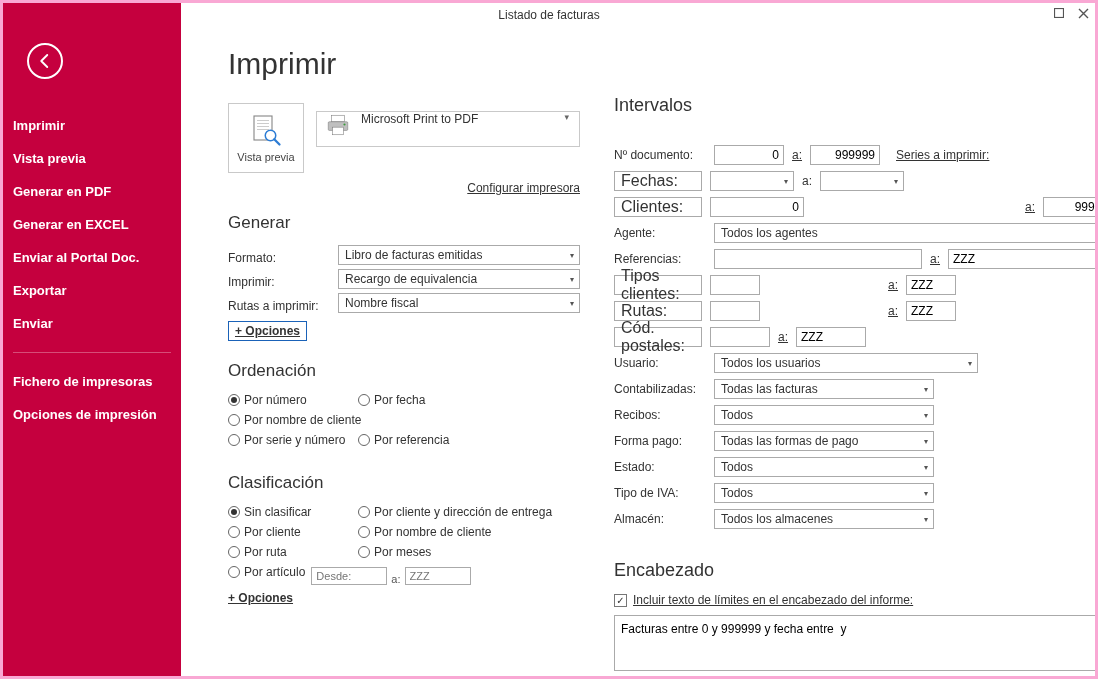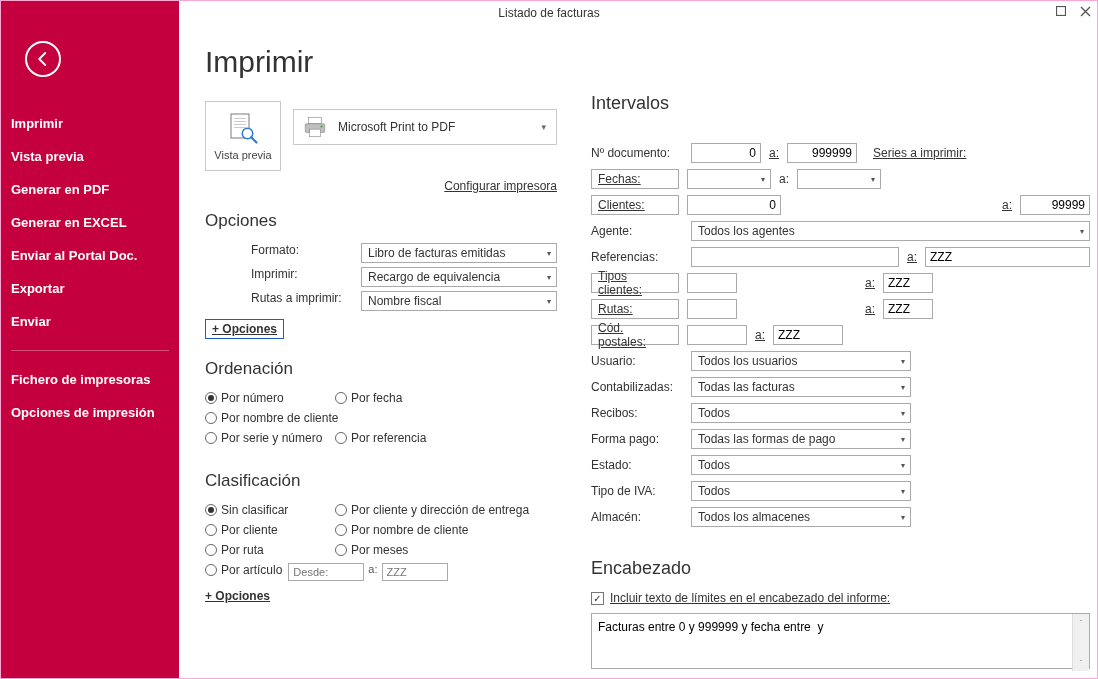--- a/index.html
+++ b/index.html
@@ -1,17 +1,17 @@
 <!DOCTYPE html>
 <html><head>
 <meta charset="utf-8">
 <style>
 * { box-sizing: border-box; margin: 0; padding: 0; font-family: "Segoe UI", Tahoma, sans-serif; }
 body { width: 1098px; height: 679px; background: #fff; overflow: hidden; font-size: 12px; color: #333; }
-.app { display: flex; width: 100%; height: 100%; border: 1px solid #f9a8d4; position: relative; }
+.app { display: flex; width: 100%; height: 100%; border: 3px solid #f9a8d4; position: relative; gap: 21px; }
 
 .title-bar { position: absolute; top: 0; left: 0; right: 0; height: 24px; display: flex; align-items: center; justify-content: center; z-index: 10; }
 .title-bar-text { font-size: 12px; color: #333; }
 .title-controls { position: absolute; right: 6px; top: 4px; display: flex; gap: 12px; z-index: 11; }
 .title-control-btn { width: 12px; height: 12px; cursor: pointer; display: flex; align-items: center; justify-content: center; }
 
 .sidebar { width: 178px; background: #c5003e; color: #fff; padding-top: 40px; display: flex; flex-direction: column; }
 .back-btn { width: 36px; height: 36px; border: 2px solid #fff; border-radius: 50%; margin: 0 0 30px 24px; display: flex; align-items: center; justify-content: center; cursor: pointer; }
 .back-btn svg { fill: #fff; }
 .sidebar-item { padding: 9px 10px 9px 10px; font-size: 13px; font-weight: bold; cursor: pointer; }
@@ -19,46 +19,46 @@
 
 .main { flex: 1; padding: 44px 32px 20px 26px; display: flex; gap: 34px; overflow: hidden; }
 .left-col { width: 352px; flex-shrink: 0; }
 .right-col { flex: 1; }
 
 h1.page-title { font-size: 30px; font-weight: 300; color: #333; margin-bottom: 22px; }
 .print-row { display: flex; align-items: flex-start; gap: 12px; margin-bottom: 8px; }
 .preview-tile { width: 76px; height: 70px; border: 1px solid #c9c9c9; display: flex; flex-direction: column; align-items: center; justify-content: center; cursor: pointer; gap: 2px; }
 .preview-tile svg { display: block; }
 .preview-tile span { font-size: 11px; color: #444; }
-.printer-select { flex: 1; height: 36px; border: 1px solid #c9c9c9; display: flex; align-items: center; padding: 0 8px; gap: 10px; cursor: pointer; margin-top: 8px; position: relative; }
+.printer-select { flex: 1; height: 36px; border: 1px solid #c9c9c9; display: flex; align-items: flex-start; padding: 0 8px; gap: 10px; cursor: pointer; margin-top: 8px; position: relative; }
 .printer-select .arrow { position: absolute; right: 10px; font-size: 9px; color: #666; }
 .config-link { text-align: right; margin-bottom: 18px; }
 .config-link a { color: #333; text-decoration: underline; cursor: pointer; font-size: 12px; margin-top: 20px; }
 
 h2.section { font-size: 17px; font-weight: 400; color: #333; margin: 0 0 12px; }
-.opt-row { display: flex; align-items: flex-start; margin-bottom: 4px; margin-left: 46px; }
+.opt-row { display: flex; align-items: flex-end; margin-bottom: 4px; }
 .opt-label { width: 110px; font-size: 12px; color: #333; }
 .opt-select { flex: 1; height: 20px; border: 1px solid #aaa; padding: 0 6px; font-size: 12px; background: #fff; position: relative; display: flex; align-items: center; cursor: pointer; }
 .opt-select .arrow { position: absolute; right: 5px; font-size: 8px; color: #555; }
 .chk-row { display: flex; align-items: center; gap: 6px; margin-top: 6px; margin-bottom: 4px; }
 .chk { width: 13px; height: 13px; border: 1px solid #767676; display: inline-flex; align-items: center; justify-content: center; cursor: pointer; font-size: 10px; color: #333; }
 .more-opts { display: inline-block; border: 1px solid #1a62b8; padding: 2px 6px; color: #333; text-decoration: underline; cursor: pointer; font-size: 12px; font-weight: bold; margin-top: 4px; }
 .more-opts2 { display: inline-block; color: #333; text-decoration: underline; cursor: pointer; font-size: 12px; font-weight: bold; margin-top: 6px; }
 
-.radio-group { display: flex; flex-wrap: wrap; gap: 0; }
+.radio-group { display: flex; flex-wrap: wrap; gap: 0; align-items: flex-end; }
 .radio-item { display: flex; align-items: center; gap: 4px; cursor: pointer; font-size: 12px; margin-bottom: 6px; }
 .radio-col1 { width: 130px; }
 .radio { width: 12px; height: 12px; border: 1px solid #666; border-radius: 50%; display: inline-flex; align-items: center; justify-content: center; }
 .radio.checked::after { content: ""; width: 6px; height: 6px; background: #333; border-radius: 50%; }
 .mini-input { height: 18px; width: 66px; border: 1px solid #aaa; padding: 0 4px; font-size: 11px; color: #888; }
 .mini-label { font-size: 11px; color: #555; margin: 0 4px; }
 
 .int-row { display: flex; align-items: center; margin-bottom: 4px; min-height: 22px; }
 .int-label { width: 100px; font-size: 12px; color: #333; }
-.int-label-btn { width: 88px; height: 20px; border: 1px solid #aaa; display: flex; align-items: center; padding: 0 6px; font-size: 12px; cursor: pointer; margin-right: 8px; text-decoration: underline; }
+.int-label-btn { width: 88px; height: 20px; border: 1px solid #aaa; display: flex; align-items: center; padding: 0 6px; font-size: 16px; cursor: pointer; margin-right: 8px; }
 .int-input { height: 20px; border: 1px solid #aaa; padding: 0 4px; font-size: 12px; text-align: right; }
 .int-input.left { text-align: left; }
 .a-label { font-size: 12px; margin: 0 8px; text-decoration: underline; cursor: pointer; }
 .a-plain { font-size: 12px; margin: 0 8px; }
 .series-link { font-size: 12px; text-decoration: underline; margin-left: 16px; cursor: pointer; }
 .int-select { height: 20px; border: 1px solid #aaa; padding: 0 6px; font-size: 12px; display: flex; align-items: center; position: relative; cursor: pointer; background: #fff; }
 .int-select .arrow { position: absolute; right: 5px; font-size: 8px; color: #555; }
 
 .header-chk { display: flex; align-items: center; gap: 6px; margin-bottom: 8px; }
 .header-chk span.u { text-decoration: underline; }
@@ -130,21 +130,21 @@
             <rect x="6" y="18" width="36" height="16" rx="2" fill="#bfbfbf" stroke="#777"></rect>
             <rect x="14" y="28" width="20" height="14" fill="#fff" stroke="#777"></rect>
             <circle cx="36" cy="23" r="2" fill="#3a9b3a"></circle>
           </svg>
           <span>Microsoft Print to PDF</span>
           <span class="arrow">▾</span>
         </div>
       </div>
       <div class="config-link"><a>Configurar impresora</a></div>
 
-      <h2 class="section">Opciones</h2>
+      <h2 class="section">Generar</h2>
       <div class="opt-row">
         <div class="opt-label">Formato:</div>
         <div class="opt-select">
             <span>Libro de facturas emitidas</span>
             <span class="arrow">▾</span>
           </div>
       </div>
       <div class="opt-row">
         <div class="opt-label">Imprimir:</div>
         <div class="opt-select">
@@ -295,21 +295,21 @@
 
       <div class="int-row">
         <div class="int-label-btn">Cód. postales:</div>
         <input class="int-input left" style="width: 60px;">
         <span class="a-label">a:</span>
         <input class="int-input left" style="width: 70px;" value="ZZZ">
       </div>
 
       <div class="int-row">
         <div class="int-label">Usuario:</div>
-        <div class="int-select" style="width:220px;">
+        <div class="int-select" style="width:264px;">
             <span>Todos los usuarios</span>
             <span class="arrow">▾</span>
           </div>
       </div>
       <div class="int-row">
         <div class="int-label">Contabilizadas:</div>
         <div class="int-select" style="width:220px;">
             <span>Todas las facturas</span>
             <span class="arrow">▾</span>
           </div>

